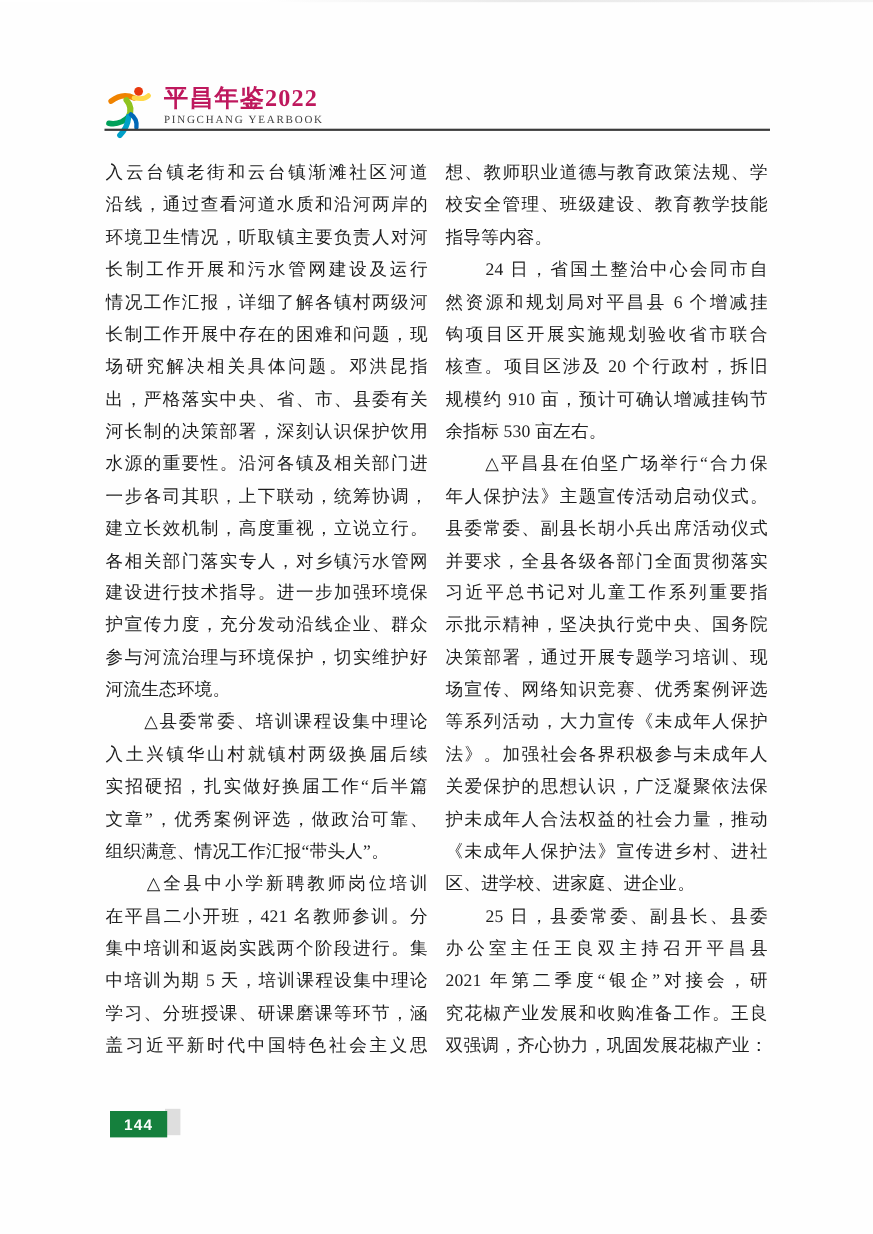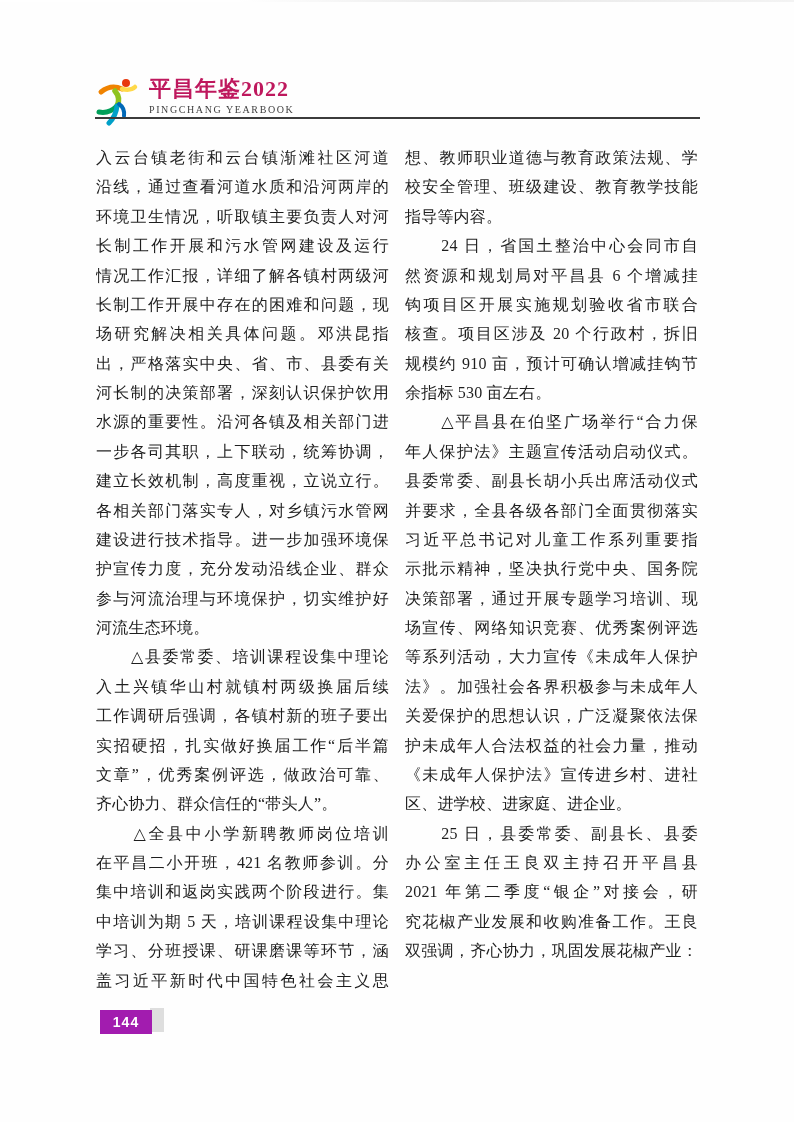--- a/index.html
+++ b/index.html
@@ -57,21 +57,21 @@
   }
   .line.para-end { text-align-last: left; }
 
   
   .pagenum-shadow {
     position: absolute; left: 150px; top: 1008px;
     width: 14px; height: 24px; background: #dedede;
   }
   .pagenum-badge {
     position: absolute; left: 100px; top: 1010px;
-    width: 52px; height: 24px; background: #a21caf;
+    width: 52px; height: 24px; background: #15803d;
     color: #ffffff; font-weight: bold; font-size: 14px;
     display: flex; align-items: center; justify-content: center;
     font-family: "Liberation Sans", "DejaVu Sans", sans-serif;
     letter-spacing: 1px;
   }
 </style>
 </head>
 <body>
 
 <div class="page">
@@ -108,24 +108,23 @@
       <div class="line">水源的重要性。沿河各镇及相关部门进</div>
       <div class="line">一步各司其职，上下联动，统筹协调，</div>
       <div class="line">建立长效机制，高度重视，立说立行。</div>
       <div class="line">各相关部门落实专人，对乡镇污水管网</div>
       <div class="line">建设进行技术指导。进一步加强环境保</div>
       <div class="line">护宣传力度，充分发动沿线企业、群众</div>
       <div class="line">参与河流治理与环境保护，切实维护好</div>
       <div class="line para-end">河流生态环境。</div>
       <div class="line">　　△县委常委、培训课程设集中理论</div>
       <div class="line">入土兴镇华山村就镇村两级换届后续</div>
-      <div class="line">工作调研后强调，各镇村新的班子要出</div>
       <div class="line">实招硬招，扎实做好换届工作“后半篇</div>
       <div class="line">文章”，优秀案例评选，做政治可靠、</div>
-      <div class="line para-end">齐心协力、群众信任的“带头人”。</div>
+      <div class="line para-end">组织满意、情况工作汇报“带头人”。</div>
       <div class="line">　　△全县中小学新聘教师岗位培训</div>
       <div class="line">在平昌二小开班，421 名教师参训。分</div>
       <div class="line">集中培训和返岗实践两个阶段进行。集</div>
       <div class="line">中培训为期 5 天，培训课程设集中理论</div>
       <div class="line">学习、分班授课、研课磨课等环节，涵</div>
       <div class="line">盖习近平新时代中国特色社会主义思</div>
     </div>
   <div class="column col-right">
       <div class="line">想、教师职业道德与教育政策法规、学</div>
       <div class="line">校安全管理、班级建设、教育教学技能</div>

